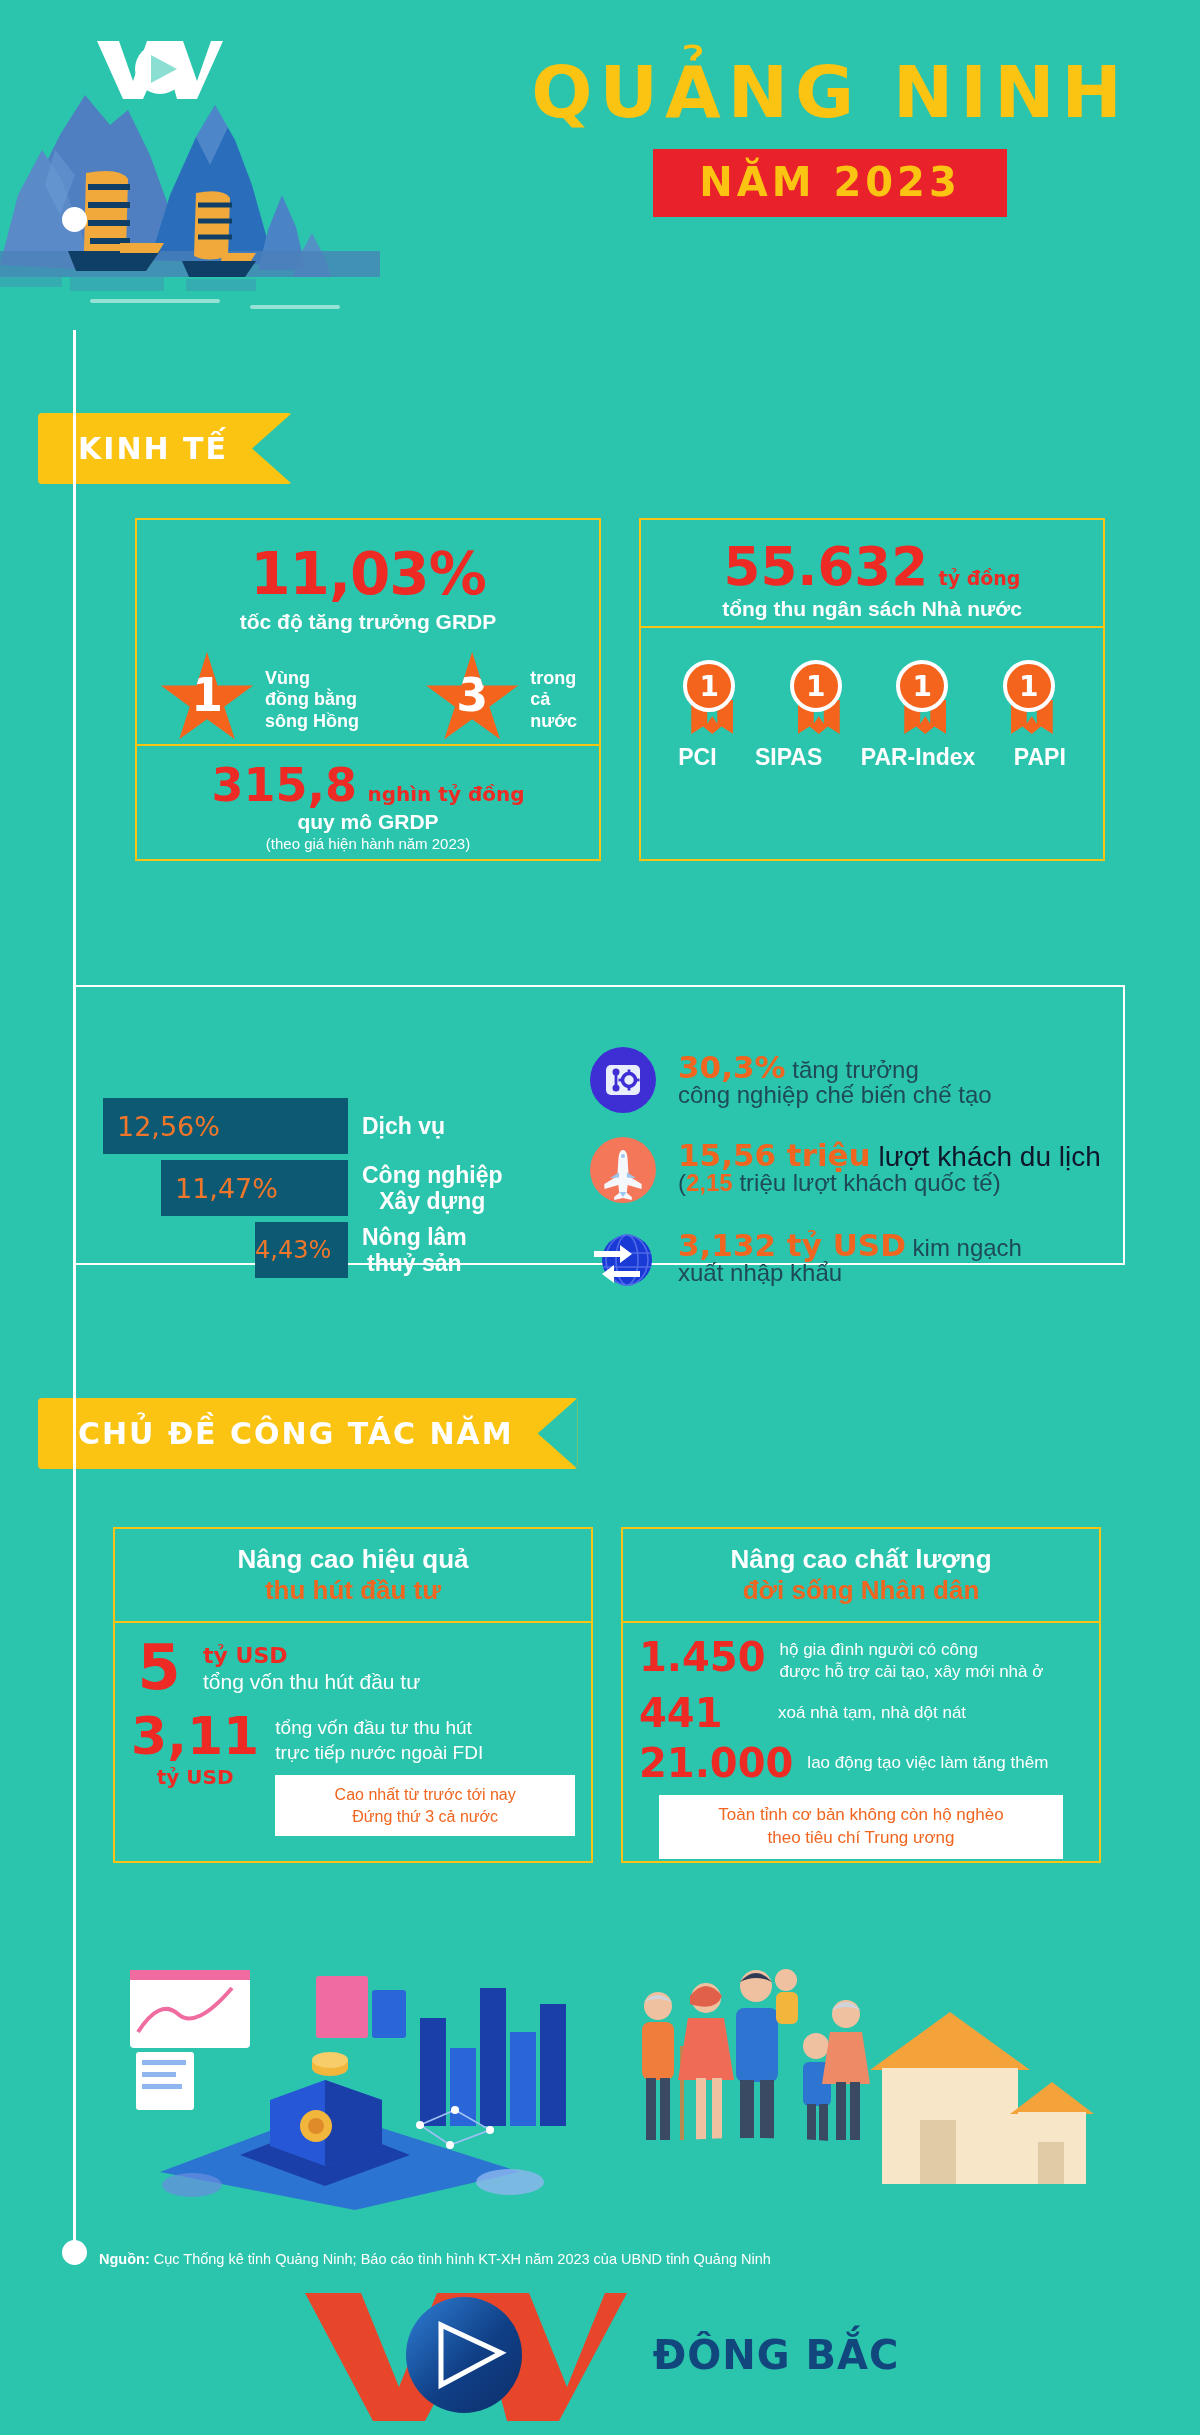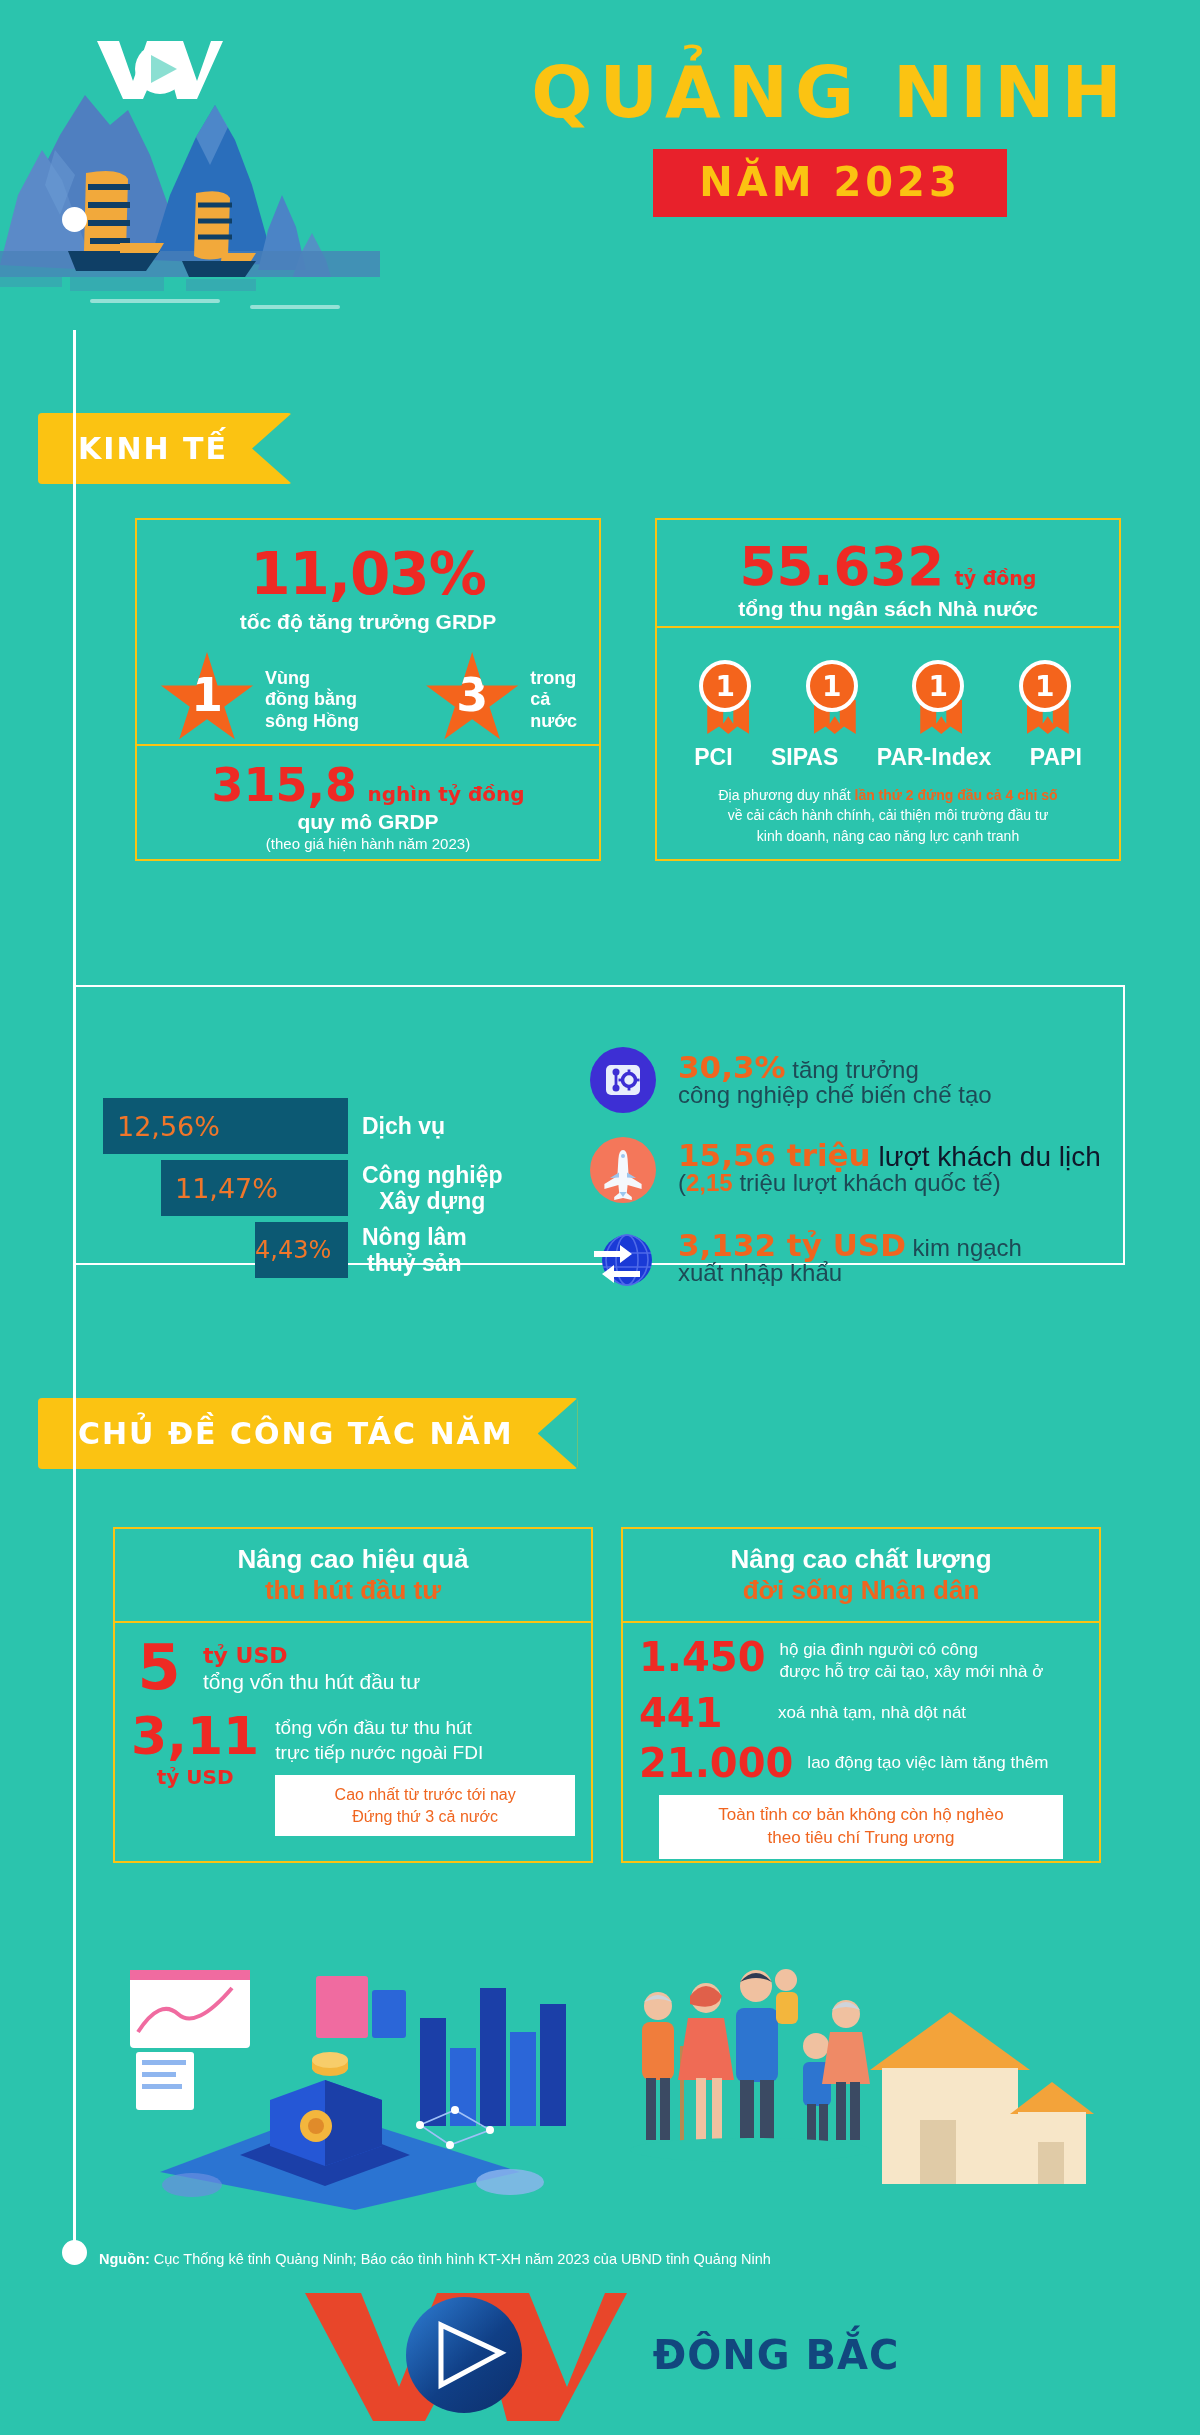--- a/index.html
+++ b/index.html
@@ -58,21 +58,21 @@
     font-family: "DejaVu Sans", sans-serif;
   }
   .banner::after {
     content: ""; position: absolute; right: 0; top: 0; bottom: 0; width: 40px;
     background: #2bc4ad;
     clip-path: polygon(100% 0, 100% 100%, 0 50%);
   }
 
   
   .box { border: 2px solid #fbc312; }
-  .grid2 { display: flex; gap: 54px; }
+  .grid2 { display: flex; gap: 38px; }
 
   .bignum { color: #ee2a24; font-weight: 800; font-family: "DejaVu Sans", sans-serif; }
   .white { color: #ffffff; }
   .orange { color: #f0651f; }
 
   
   .star {
     width: 96px; height: 96px; background: #f4641c; flex: 0 0 auto;
     clip-path: polygon(50% 0%, 61% 35%, 98% 35%, 68% 57%, 79% 91%, 50% 70%, 21% 91%, 32% 57%, 2% 35%, 39% 35%);
     display: flex; align-items: center; justify-content: center;
@@ -250,25 +250,20 @@
             <div class="medal">
               <div class="medal-ribbon"></div>
               <div class="medal-circle">1</div>
             </div>
           </div>
           <div style="display:flex; justify-content:space-around; margin-top:6px;">
             <div class="white" style="font-size:23px; font-weight:800;">PCI</div>
             <div class="white" style="font-size:23px; font-weight:800;">SIPAS</div>
             <div class="white" style="font-size:23px; font-weight:800;">PAR-Index</div>
             <div class="white" style="font-size:23px; font-weight:800;">PAPI</div>
-          </div>
-          <div class="footnote" style="margin-top:14px;">
-            <span>Địa phương duy nhất </span><span class="orange" style="font-weight:700;">lần thứ 2 đứng đầu cả 4 chỉ số</span><span style="white-space:pre-line;">
-về cải cách hành chính, cải thiện môi trường đầu tư
-kinh doanh, nâng cao năng lực cạnh tranh</span>
           </div>
         </div>
       </div>
     </div>
   </div>
 
   <div style="position:absolute; left:73px; top:985px; width:1052px; height:280px; border:2px solid #ffffff; border-left:none;"></div>
 
   <div style="position:absolute; left:103px; top:1098px; width:410px;text-align:center;">
     <div style="display:flex; align-items:center;">

